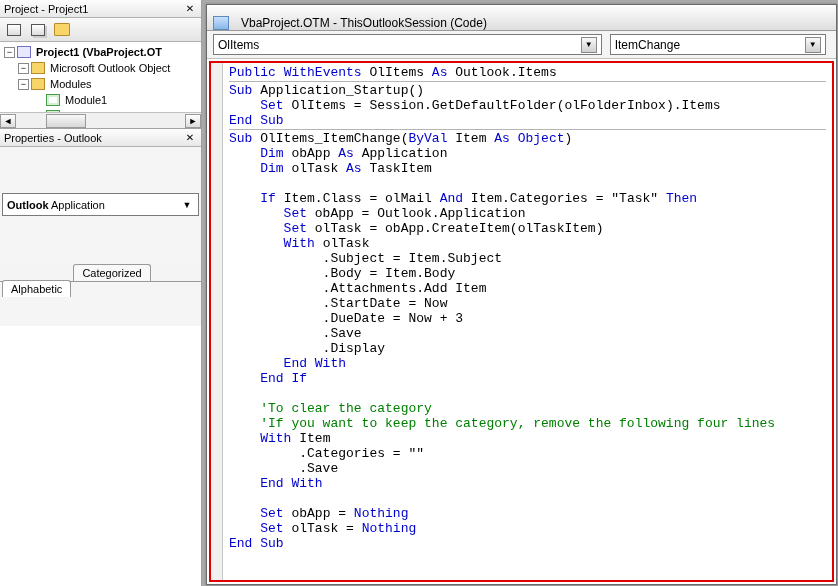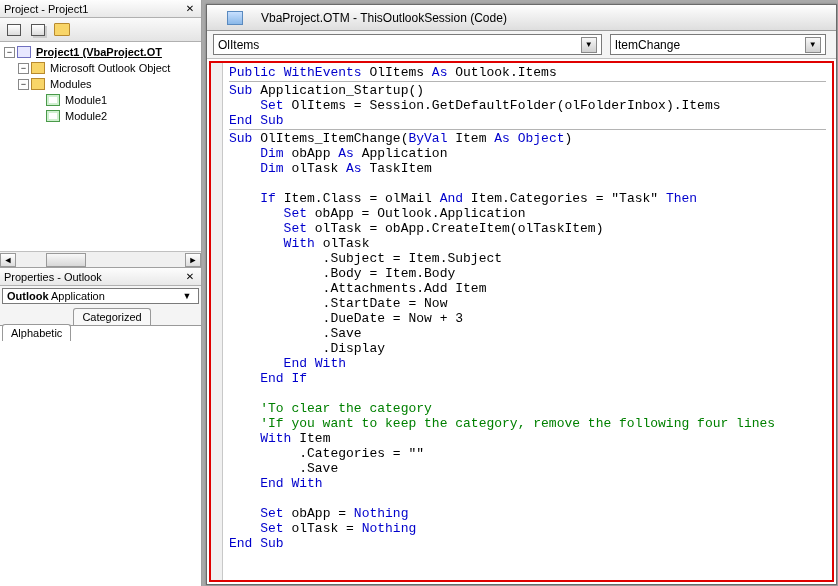--- a/index.html
+++ b/index.html
@@ -82,21 +82,21 @@
   display: inline-block;
   margin-right: 3px;
   background:#f8d568;
   border:1px solid #b88a2e;
 }
 .node-icon.proj { background:#e8e8ff; border-color:#7070c0; }
 .node-icon.mod { background:#d0f0d0; border-color:#4a9a4a; position:relative; }
 .node-icon.mod::after { content:""; position:absolute; left:2px; top:2px; right:2px; bottom:2px; background:#fff; }
 .node-icon.session { background:#fff8d0; border-color:#c0b050; }
 .tree-label { padding: 0 2px; }
-.tree-label.bold { font-weight: bold; text-decoration: underline; }
+.tree-label.bold { font-weight: bold; }
 .tree-label.selected { background:#cde6ff; border:1px solid #6ba8e0; padding:0 3px; }
 
 .scroll-strip {
   height: 16px;
   background: #f0f0f0;
   border-top: 1px solid #c0c0c0;
   display: flex;
   align-items: center;
 }
 .scroll-arrow {
@@ -110,24 +110,25 @@
   width: 40px; height: 14px;
   background: linear-gradient(#f8f8f8,#d8d8d8);
   border: 1px solid #999;
   margin-left: 30px;
 }
 
 .prop-panel {
   border-top: 1px solid #a0a0a0;
   display: flex;
   flex-direction: column;
+  gap: 44px;
 }
 .prop-combo {
   margin: 2px;
-  height: 16px;
+  height: 23px;
   border: 1px solid #7a7a7a;
   background: #fff;
   display: flex;
   align-items: center;
   padding: 0 4px;
   font-size: 11px;
   justify-content: space-between;
 }
 .prop-combo .dd { width:14px; text-align:center; font-size:9px; }
 .prop-combo .pname { font-weight:bold; }
@@ -166,23 +167,23 @@
   flex-direction: column;
   background: #fff;
   border: 1px solid #6a6a6a;
   box-shadow: 0 0 2px rgba(0,0,0,0.3);
 }
 .titlebar {
   height: 26px;
   background: linear-gradient(#fefefe,#dedede);
   border-bottom: 1px solid #999;
   display: flex;
-  align-items: center;
-  padding: 0 20px;
-  gap: 18px;
+  align-items: flex-end;
+  padding: 0 6px;
+  gap: 12px;
 }
 .titlebar .win-icon {
   width: 16px; height: 14px;
   background: linear-gradient(#c8e0ff,#8ab8e8);
   border: 1px solid #5a8abf;
 }
 .titlebar .title { font-size: 12px; }
 .combos {
   display: flex;
   gap: 8px;

